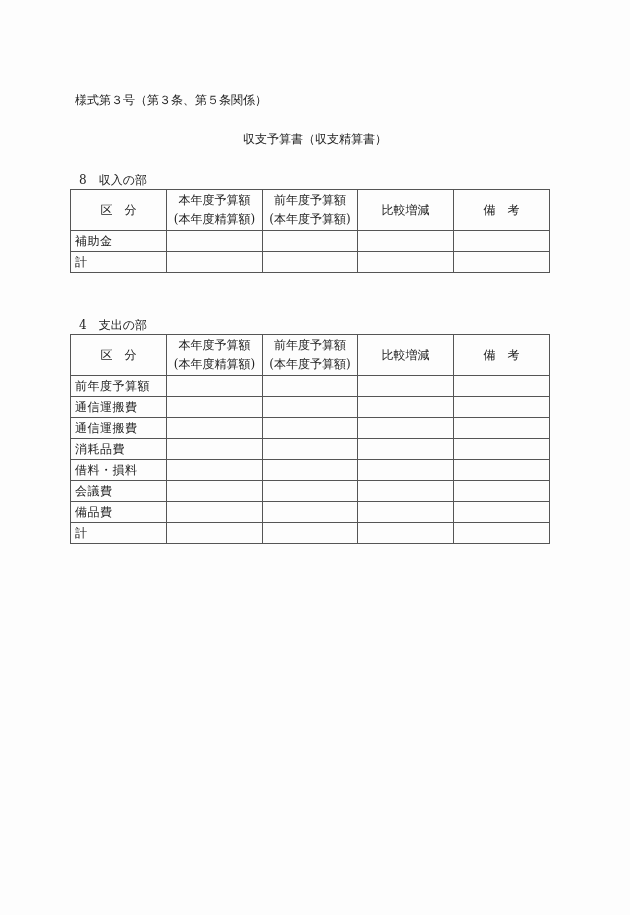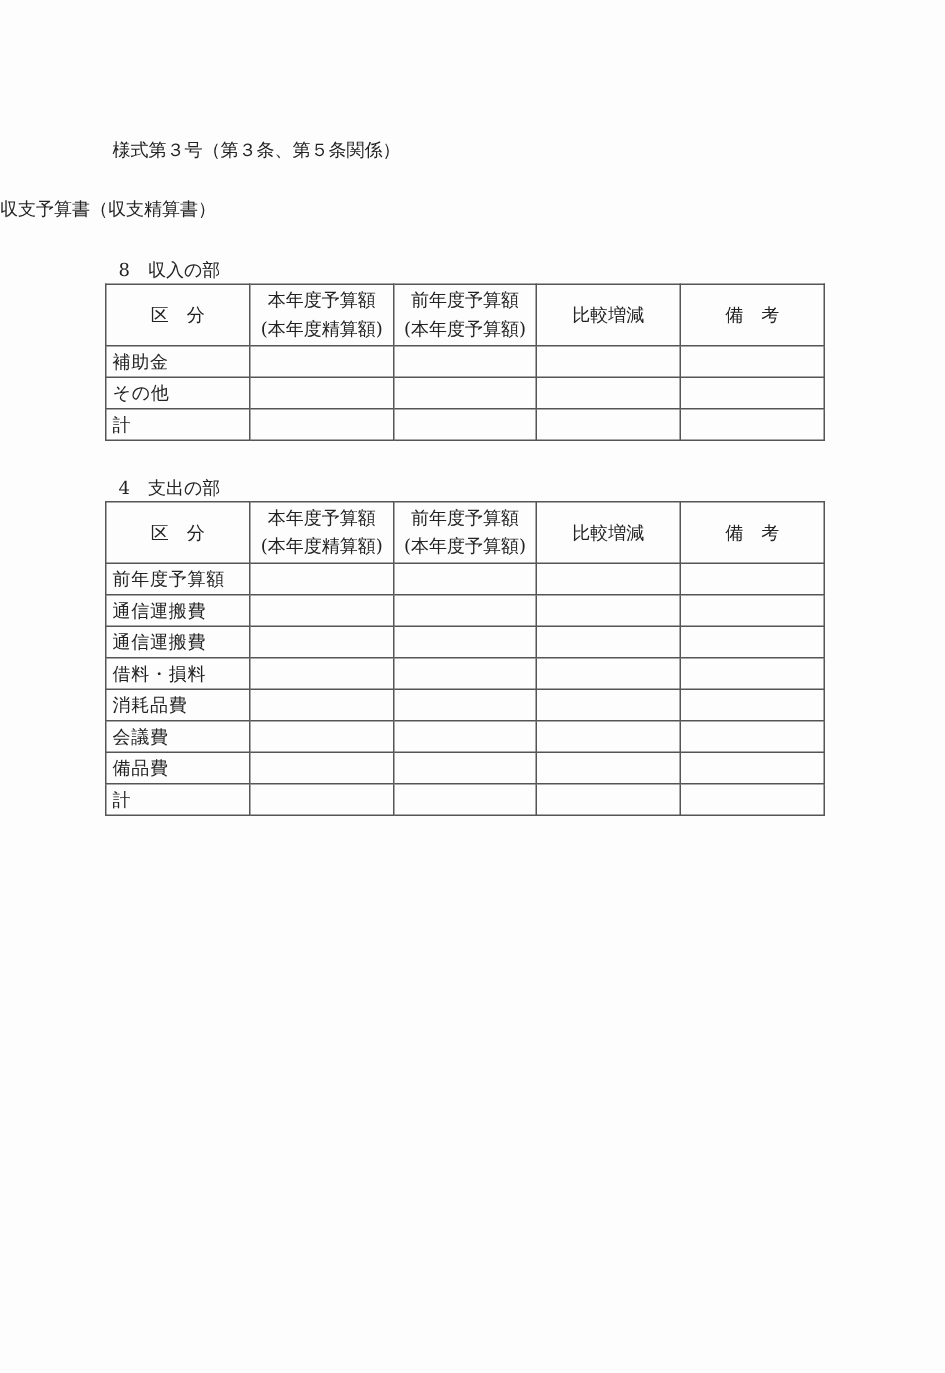--- a/index.html
+++ b/index.html
@@ -1,20 +1,20 @@
 <!DOCTYPE html>
 <html><head>
 <meta charset="utf-8">
 <style>
   html, body { margin:0; padding:0; }
   body { width:630px; height:915px; background:#fdfdfd; position:relative; overflow:hidden;
          font-family:"DejaVu Serif","Liberation Serif",serif; color:#222; }
   .abs { position:absolute; white-space:nowrap; }
   .form-no { left:75px; top:92px; font-size:12px; }
-  .doc-title { left:0; width:630px; top:131px; font-size:12px; text-align:left; }
+  .doc-title { left:0; width:630px; top:131px; font-size:12px; text-align:center; }
   .sec { font-size:12px; }
   table { position:absolute; left:70px; border-collapse:collapse; table-layout:fixed; width:479px;padding-left:45px; }
   td, th { border:1px solid #555; font-size:12px; font-weight:normal; padding:0; }
   col.c1 { width:96px; } col.c2 { width:96px; } col.c3 { width:95px; } col.c4 { width:96px; } col.c5 { width:96px; }
   thead th { height:40px; text-align:center; vertical-align:middle; line-height:19px; }
   tbody td { height:20px;margin-top:32px; }
   tbody td.label { padding-left:4px; text-align:left; letter-spacing:0.5px; }
 </style>
 </head>
 <body>
@@ -43,27 +43,20 @@
           <div>前年度予算額</div>
           <div>(本年度予算額)</div>
         </th>
       <th>比較増減</th>
       <th>備　考</th>
     </tr>
   </thead>
   <tbody>
     <tr>
         <td class="label">補助金</td>
-        <td></td>
-        <td></td>
-        <td></td>
-        <td></td>
-      </tr>
-    <tr>
-        <td class="label">その他</td>
         <td></td>
         <td></td>
         <td></td>
         <td></td>
       </tr>
     <tr>
         <td class="label">計</td>
         <td></td>
         <td></td>
         <td></td>
@@ -113,28 +106,28 @@
         <td></td>
       </tr>
     <tr>
         <td class="label">通信運搬費</td>
         <td></td>
         <td></td>
         <td></td>
         <td></td>
       </tr>
     <tr>
-        <td class="label">借料・損料</td>
+        <td class="label">消耗品費</td>
         <td></td>
         <td></td>
         <td></td>
         <td></td>
       </tr>
     <tr>
-        <td class="label">消耗品費</td>
+        <td class="label">借料・損料</td>
         <td></td>
         <td></td>
         <td></td>
         <td></td>
       </tr>
     <tr>
         <td class="label">会議費</td>
         <td></td>
         <td></td>
         <td></td>

